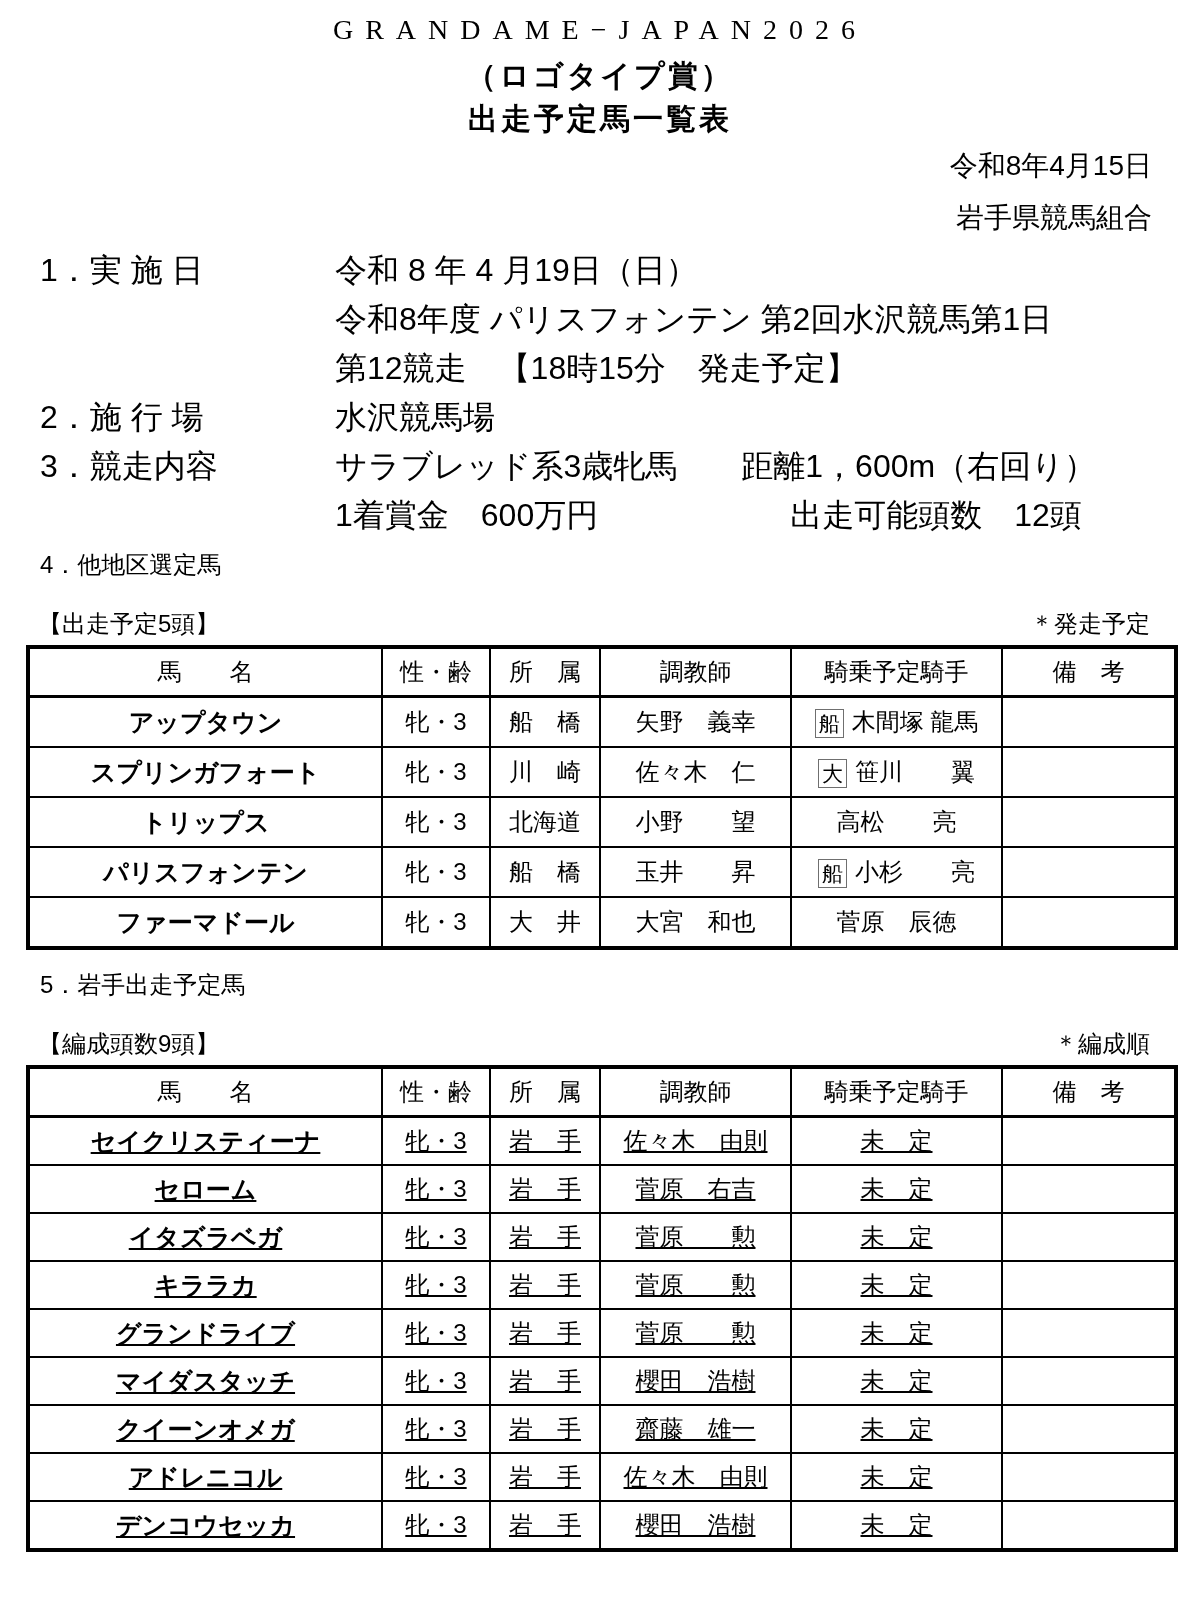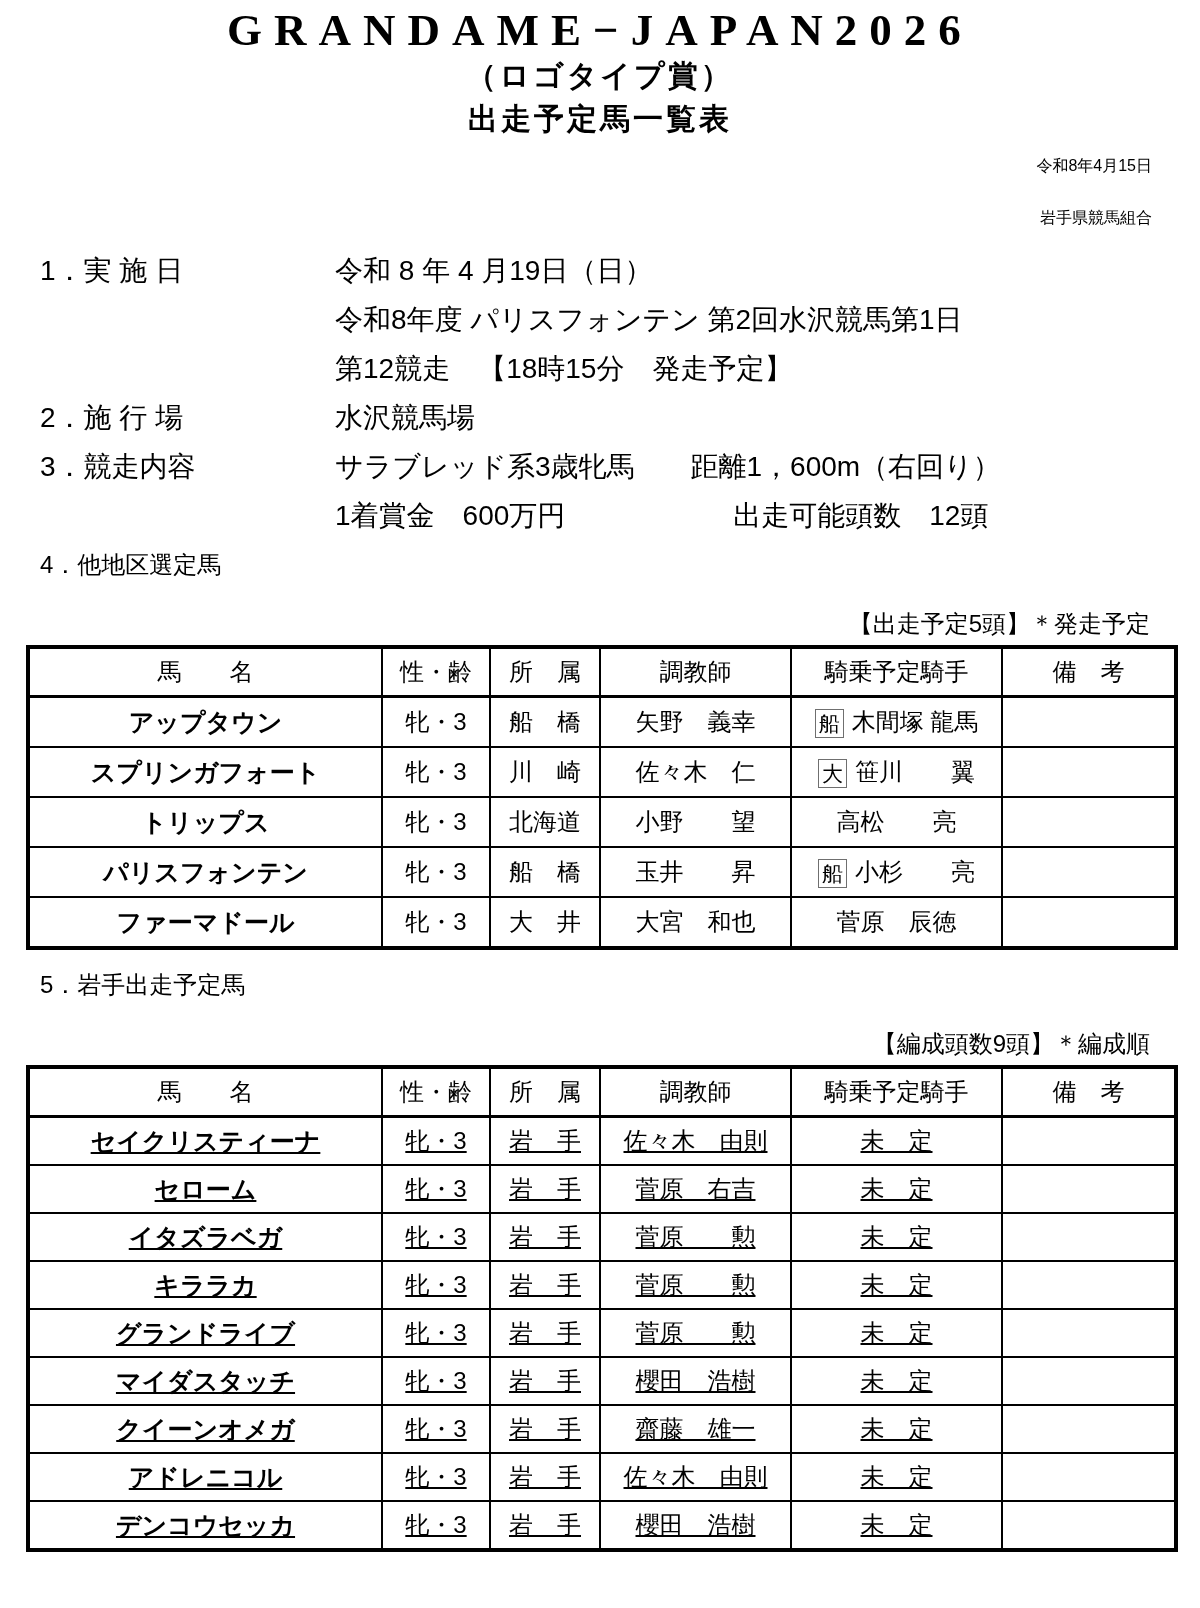--- a/index.html
+++ b/index.html
@@ -10,44 +10,44 @@
     background:#ffffff;
     color:#000000;
     font-family:"Liberation Sans",sans-serif;
     overflow:hidden;
     box-sizing:border-box;
   }
   
   .titles{text-align:center;padding-top:6px;}
   .t-en{
     font-family:"Liberation Serif","DejaVu Serif",serif;
-    font-weight:bold;font-size:45px;line-height:48px;letter-spacing:12px;
+    font-weight:normal;font-size:28px;line-height:48px;letter-spacing:12px;
   }
   .t-main{
     font-family:"Liberation Serif","DejaVu Serif",serif;
     font-weight:bold;font-size:40px;line-height:52px;letter-spacing:7px;
   }
   .t-sub{font-weight:bold;font-size:30px;line-height:44px;letter-spacing:3px;}
   .t-list{font-weight:bold;font-size:30px;line-height:42px;letter-spacing:3px;}
   
-  .meta{text-align:right;padding-right:48px;font-size:16px;line-height:52px;margin-left:36px;}
-  
-  .sections{font-size:28px;margin-top:2px;}
+  .meta{text-align:right;padding-right:48px;font-size:28px;line-height:52px;margin-left:36px;}
+  
+  .sections{font-size:32px;margin-top:2px;}
   .section{display:flex;align-items:flex-start;}
   .sec-head{
     width:335px;min-width:335px;box-sizing:border-box;
     padding-left:40px;line-height:49px;white-space:pre;
   }
   .sec-lines{flex:1;}
   .sec-line{line-height:49px;white-space:pre;}
   .block-heading{font-size:24px;line-height:49px;padding-left:40px;white-space:pre;}
   .block-heading.second{margin-top:10px;}
   
   .caption-row{
-    display:flex;justify-content:flex-end;align-items:flex-end;
+    display:flex;justify-content:space-between;align-items:flex-end;
     font-size:24px;line-height:30px;
     margin:20px 50px 6px 38px;white-space:pre;
   }
   
   table.horses{
     border-collapse:collapse;table-layout:fixed;
     width:1148px;margin-left:26px;
     border:4px solid #000;
   }
   table.horses col.c-name{width:354px;}

